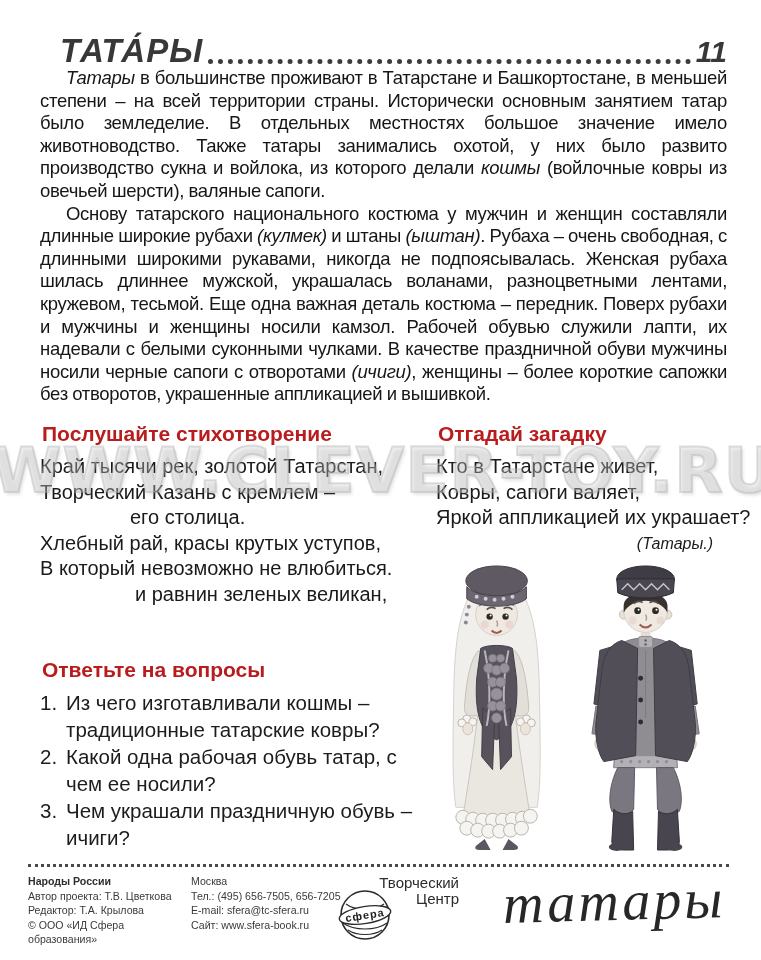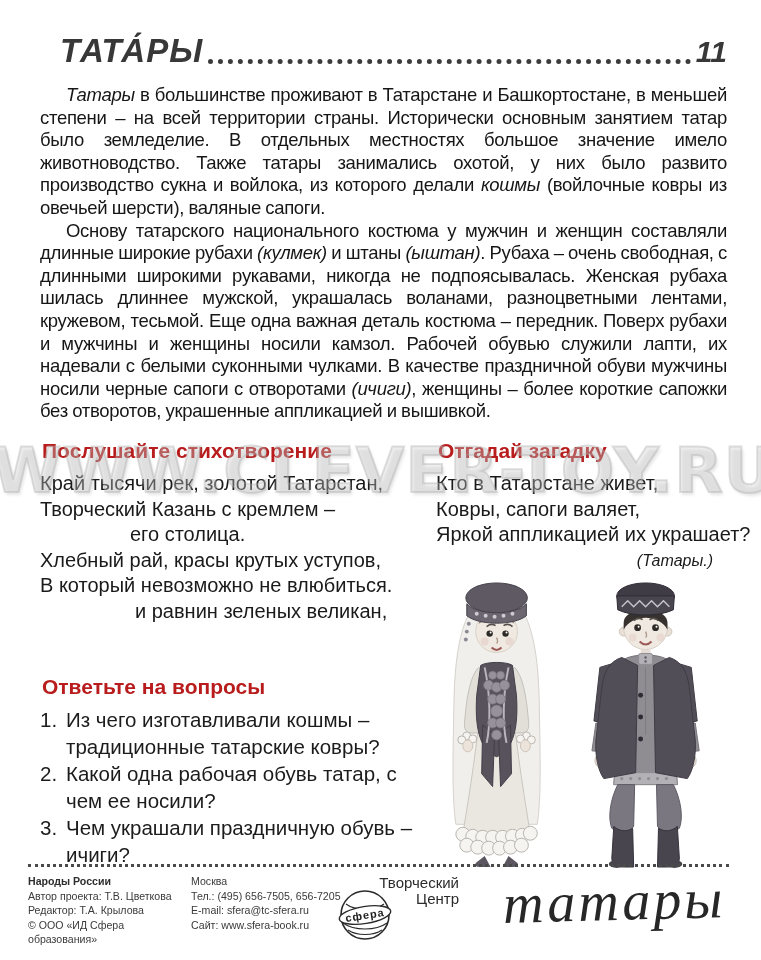--- a/index.html
+++ b/index.html
@@ -10,21 +10,21 @@
   }
   .page{position:absolute;inset:0;padding:34px 34px 0 40px;box-sizing:border-box;}
 
   
   .title-row{display:flex;align-items:flex-end;color:#383838;font-weight:bold;font-style:italic;}
   .title{font-size:33px;line-height:1;letter-spacing:1px;white-space:nowrap;margin-left:20px;}
   .leader{flex:1;border-bottom:5px dotted #3c3c3c;margin:0 5px 3px 5px;height:0;}
   .page-num{font-size:30px;line-height:1;}
 
   
-  .bodytext{margin-top:17px;font-size:18.5px;line-height:22.6px;text-align:justify;
+  .bodytext{font-size:18.5px;line-height:22.6px;text-align:justify;
             letter-spacing:-0.3px;word-spacing:-0.5px;color:#161616;}
   .bodytext p{margin:0;text-indent:26px;}
   .it{font-style:italic;}
 
   
   .cols{display:flex;margin-top:15px;}
   .col-left{width:396px;flex:none;}
   .col-right{flex:1;min-width:0;}
   .sec-heading{font-weight:bold;font-size:21px;line-height:1.25;margin:0 0 7px 2px;color:#b91c1c;}
   .verse{font-size:20px;line-height:25.5px;color:#1a1a1a;}

